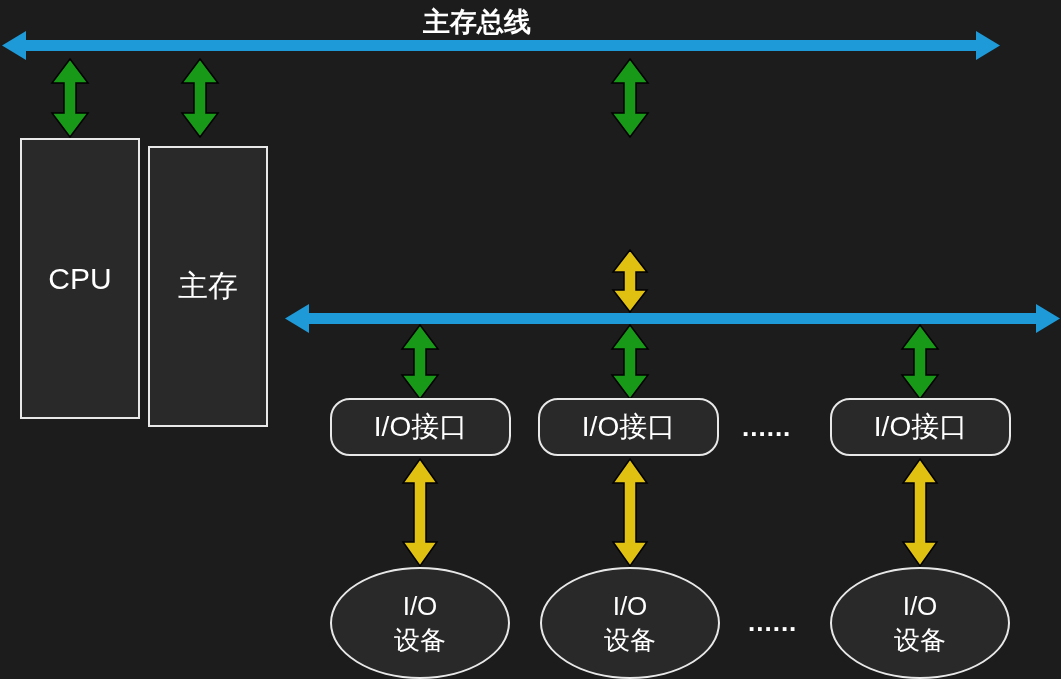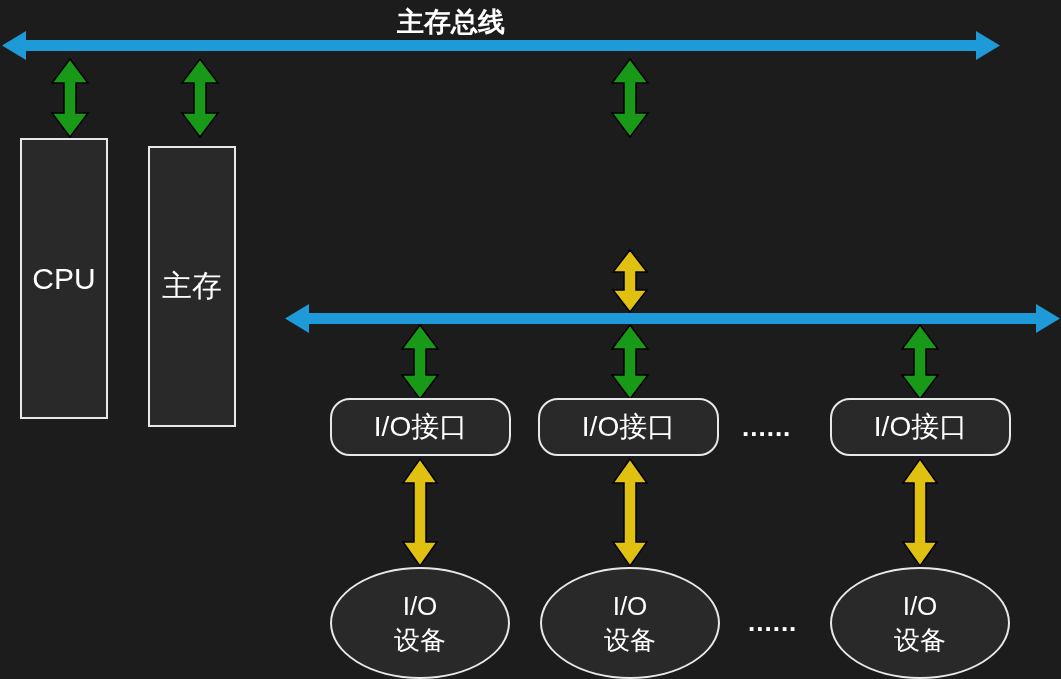--- a/index.html
+++ b/index.html
@@ -30,21 +30,21 @@
   .green{fill:var(--arrow-green);stroke:#000;stroke-width:1.5;}
   .yellow{fill:var(--arrow-yellow);stroke:#000;stroke-width:1.5;}
   .node{
     position:absolute;
     background:var(--node-fill);
     border:2px solid var(--node-border);
     display:flex;align-items:center;justify-content:center;
     box-sizing:border-box;
     color:var(--text);
   }
-  .tall{width:88px;height:281px;font-size:30px;}
+  .tall{width:120px;height:281px;font-size:30px;}
   .cpu{left:20px;top:138px;}
   .mem{left:148px;top:146px;}
   .channel{left:500px;top:137px;width:264px;height:111px;font-size:30px;}
   .iface{
     width:181px;height:58px;border-radius:20px;font-size:28px;top:398px;
   }
   .iface1{left:330px;}
   .iface2{left:538px;}
   .iface3{left:830px;}
   .device{
@@ -52,21 +52,21 @@
     border-width:2px;top:567px;
     flex-direction:column;line-height:1.32;font-size:26px;
     text-align:left;
   }
   .dev1{left:330px;}
   .dev2{left:540px;}
   .dev3{left:830px;}
   .bus-label{
     position:absolute;
     font-size:27px;font-weight:bold;color:var(--text);
-    text-align:left;width:160px;
+    text-align:center;width:160px;
   }
   .main-bus-label{left:397px;top:4px;}
   .io-bus-label{left:330px;top:270px;}
   .dots{
     position:absolute;
     font-size:26px;font-weight:bold;color:var(--text);
     letter-spacing:1px;
   }
   .dots-ifaces{left:742px;top:412px;}
   .dots-devices{left:748px;top:607px;}

